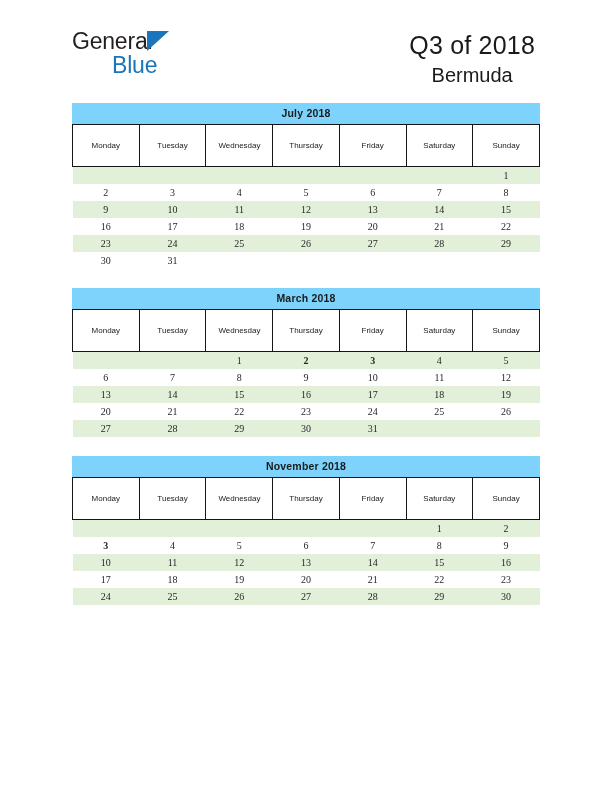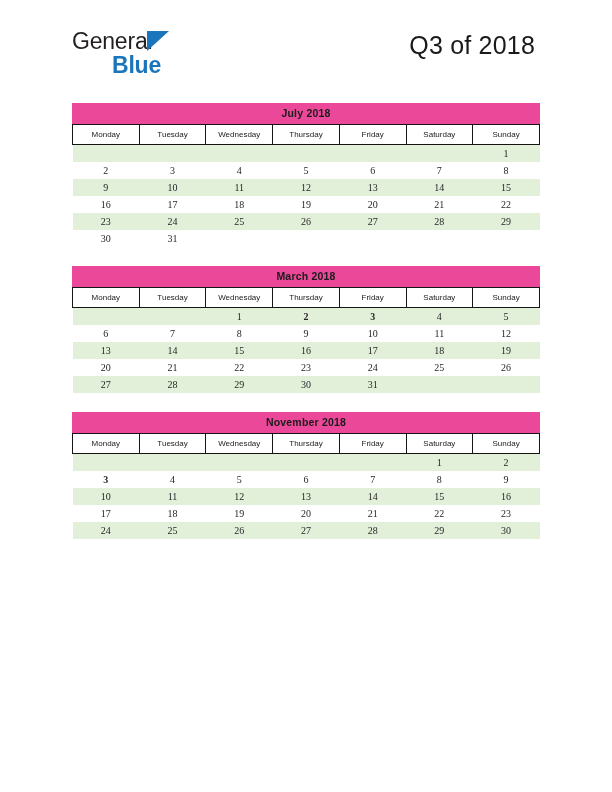--- a/index.html
+++ b/index.html
@@ -50,21 +50,21 @@
     height: 0;
     border-top: 20px solid #1b75bb;
     border-right: 22px solid transparent;
   }
   .logo-blue {
     position: absolute;
     left: 40px;
     top: 24px;
     font-family: "Liberation Sans", sans-serif;
     font-size: 23px;
-    font-weight: 700;
+    font-weight: 400;
     color: #1b75bb;
     letter-spacing: -0.2px;
     line-height: 26px;
   }
 
   .title-block {
     position: absolute;
     right: 72px;
     top: 30px;
     text-align: center;
@@ -91,21 +91,21 @@
     position: absolute;
     left: 72px;
     top: 103px;
     width: 468px;
   }
   .month-block {
     width: 468px;
     margin-bottom: 19px;
   }
   .month-title {
-    background: #ec4899;
+    background: #7dd3fc;
     color: #1a1a1a;
     font-family: "Liberation Sans", sans-serif;
     font-weight: bold;
     font-size: 10.5px;
     text-align: center;
     height: 21px;
     line-height: 21px;
     letter-spacing: 0.2px;
   }
   table.cal {
@@ -117,21 +117,21 @@
     font-family: "Liberation Sans", sans-serif;
     font-weight: 400;
     font-size: 8px;
     color: #1a1a1a;
     height: 17px;
     text-align: center;
     border-top: 1.2px solid #151515;
     border-bottom: 1.2px solid #151515;
     border-left: 1.2px solid #151515;
     border-right: 1.2px solid #151515;
-    padding: 1px;
+    padding: 12px;
     background: #ffffff;
     position: relative;
   }
   
   table.cal th::before,
   table.cal th::after {
     content: "";
     position: absolute;
     left: 0;
     width: 1.2px;
@@ -179,20 +179,21 @@
 <div class="page-header">
 
   <div class="logo">
     <span class="logo-general">General</span>
     <span class="logo-triangle"></span>
     <span class="logo-blue">Blue</span>
   </div>
 
   <div class="title-block">
     <div class="quarter-title">Q3 of 2018</div>
+    <div class="country-title">Bermuda</div>
   </div>
 
 </div>
 
 <div class="months" id="months-container">
     <div class="month-block">
       <div class="month-title">July 2018</div>
       <table class="cal">
         <thead>
           <tr>

